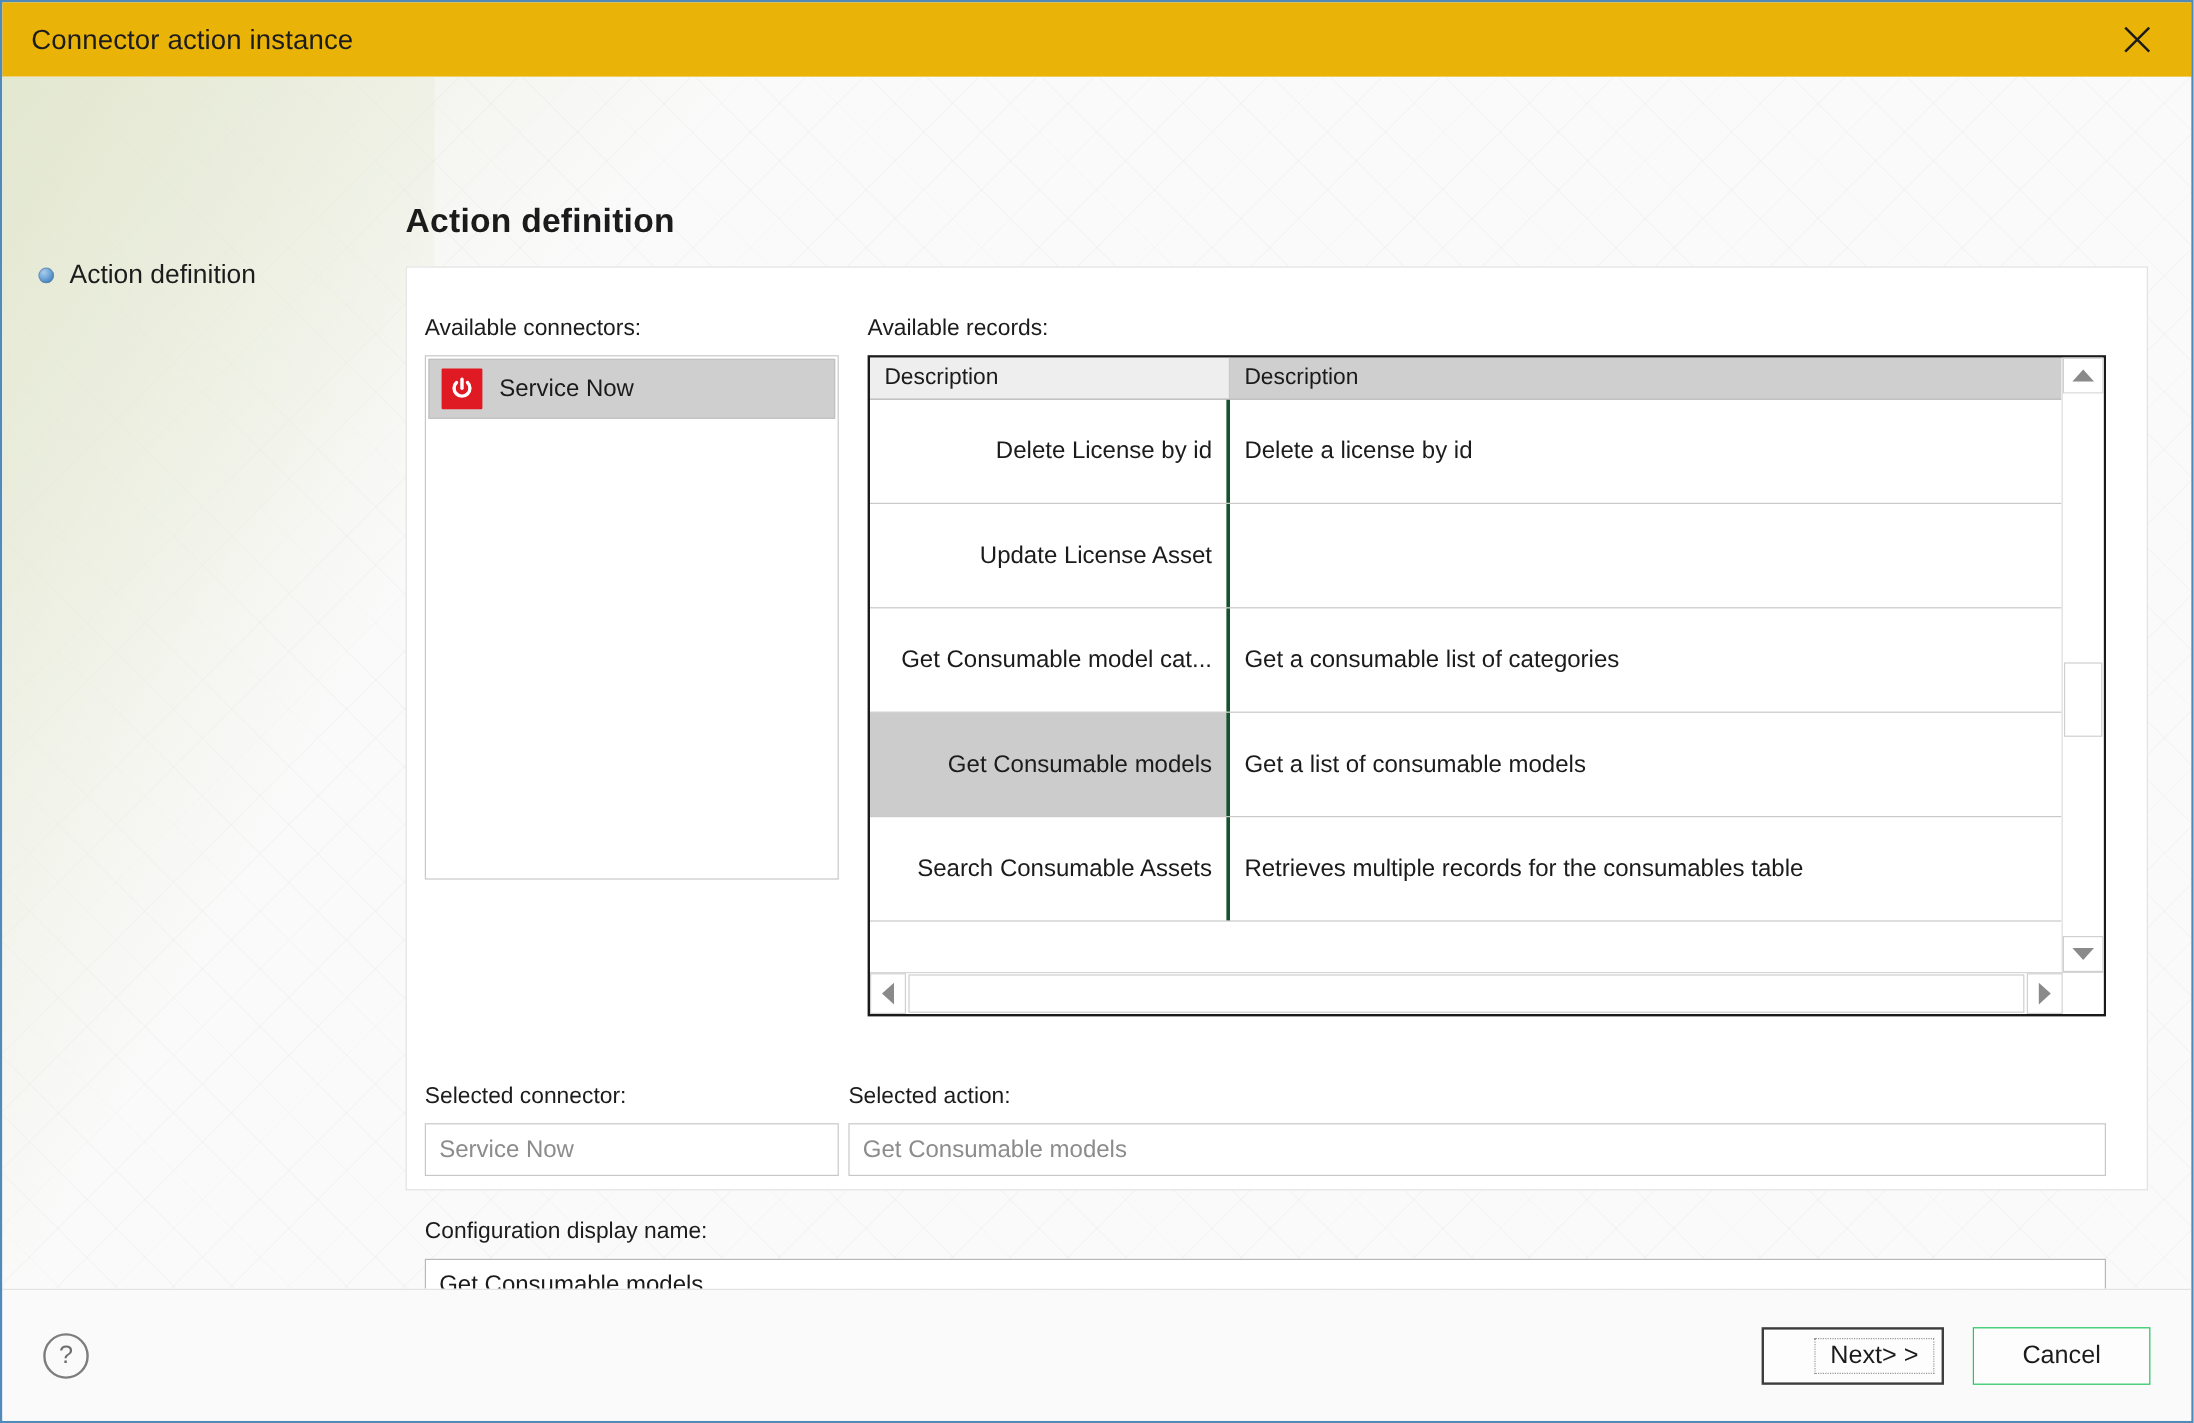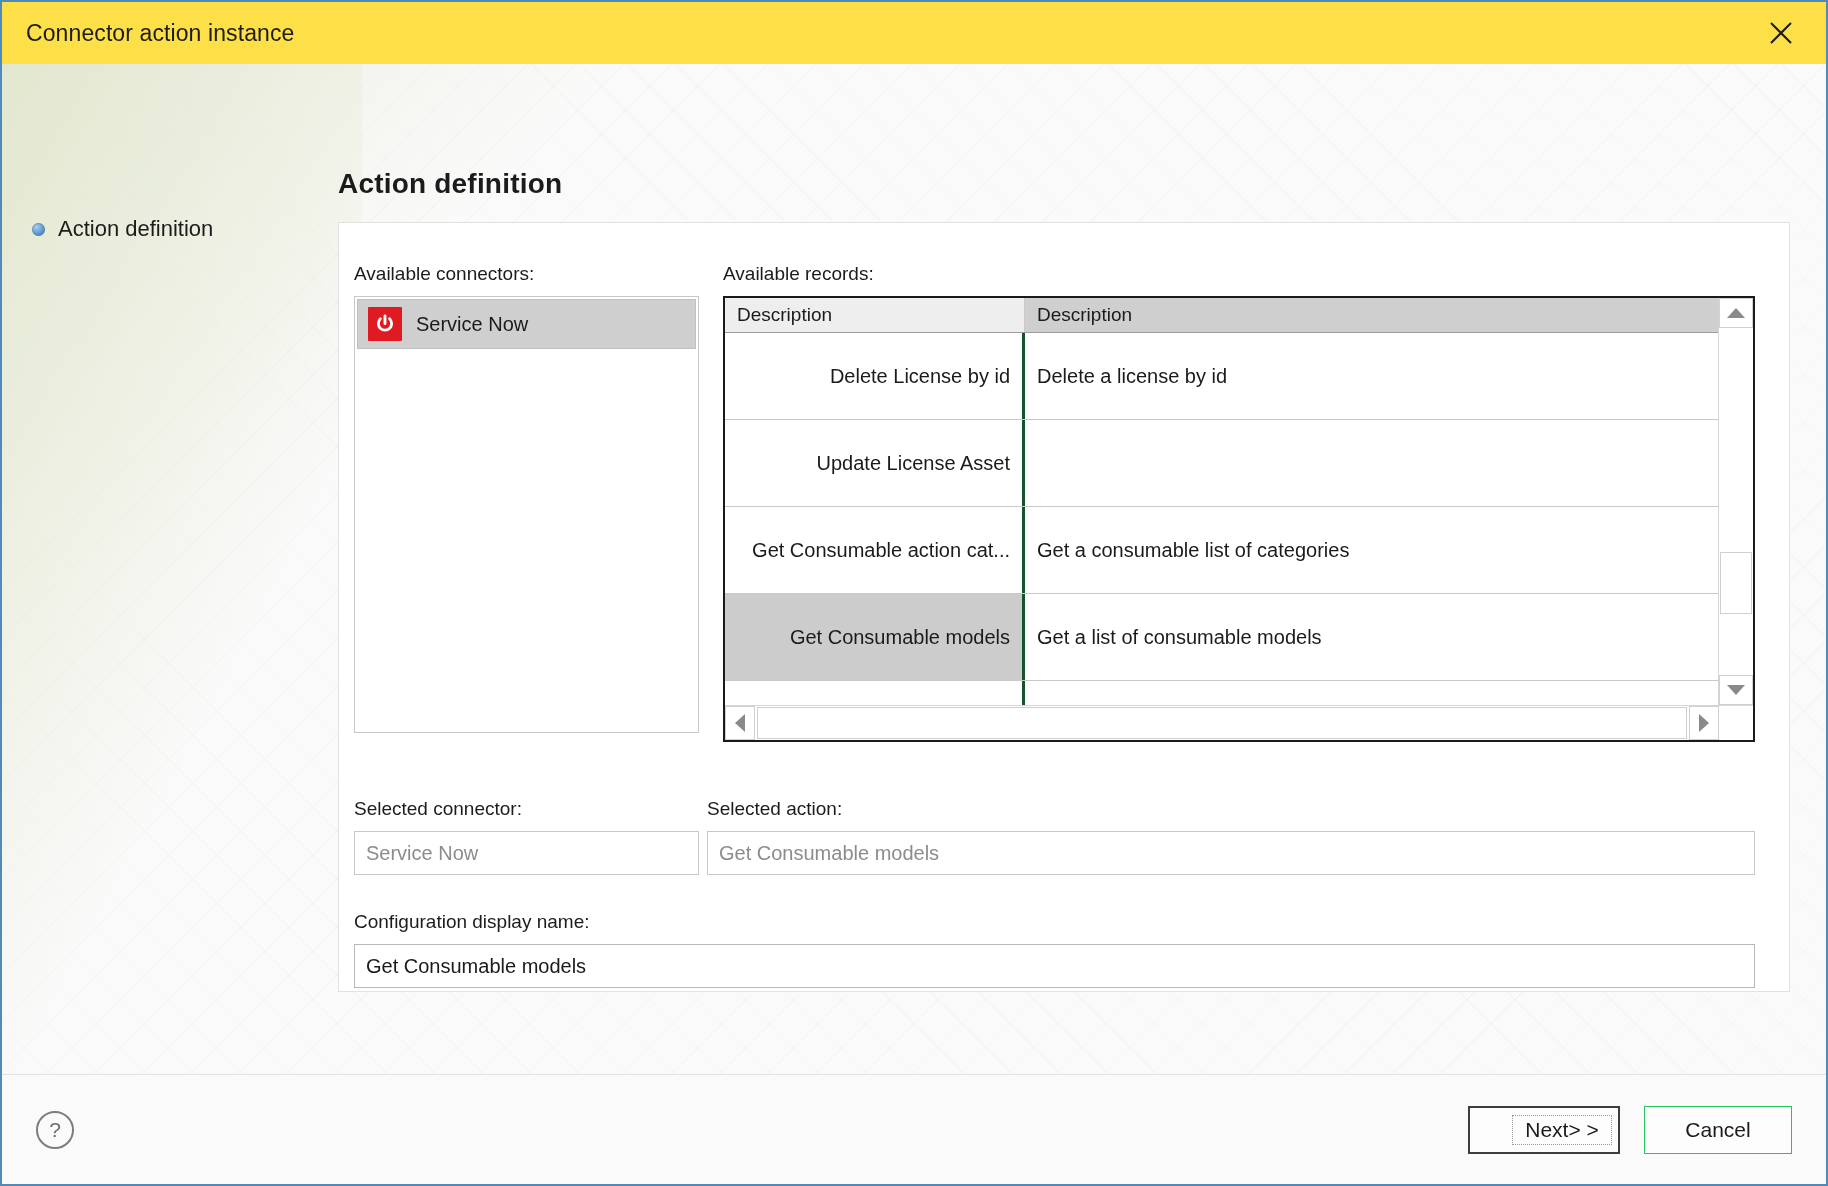--- a/index.html
+++ b/index.html
@@ -12,21 +12,21 @@
   .window{
     position:absolute;inset:0;
     border:2px solid #4f8ab8;
     box-sizing:border-box;
     display:flex;flex-direction:column;
     background:#fafafa;
   }
   
   .titlebar{
     height:62px;min-height:62px;
-    background:#fde047;
+    background:#eab308;
     display:flex;align-items:center;
     padding:0 22px 0 24px;
     box-sizing:border-box;
   }
   .title-text{
     font-size:23px;color:#1c1c1c;letter-spacing:.1px;
     flex:1;
   }
   .close-btn{
     width:46px;height:46px;
@@ -129,21 +129,21 @@
     display:flex;align-items:center;justify-content:center;
     border-radius:1px;
   }
   .sn-icon svg{display:block;}
   .connector-name{font-size:20px;color:#1b1b1b;}
   
   .grid-wrap{
     border:2px solid #1a1a1a;
     background:#ffffff;
     box-sizing:border-box;
-    height:446px;
+    height:551px;
     display:flex;flex-direction:column;
     position:relative;
     overflow:hidden;
   }
   .grid-main{flex:1;display:flex;min-height:0;}
   .grid-cells{flex:1;display:flex;flex-direction:column;min-width:0;overflow:hidden;}
   .grid-head{
     display:flex;height:34px;min-height:34px;
     border-bottom:1px solid #9b9b9b;
   }
@@ -324,21 +324,21 @@
 
                   <div class="grid-rows">
                     <div class="tr">
                       <div class="td c1">Delete License by id</div>
                       <div class="td c2">Delete a license by id</div>
                     </div>
                     <div class="tr">
                       <div class="td c1">Update License Asset</div>
                     </div>
                     <div class="tr">
-                      <div class="td c1">Get Consumable action cat...</div>
+                      <div class="td c1">Get Consumable model cat...</div>
                       <div class="td c2">Get a consumable list of categories</div>
                     </div>
                     <div class="tr">
                       <div class="td c1 sel">Get Consumable models</div>
                       <div class="td c2">Get a list of consumable models</div>
                     </div>
                     <div class="tr">
                       <div class="td c1">Search Consumable Assets</div>
                       <div class="td c2">Retrieves multiple records for the consumables table</div>
                     </div>

